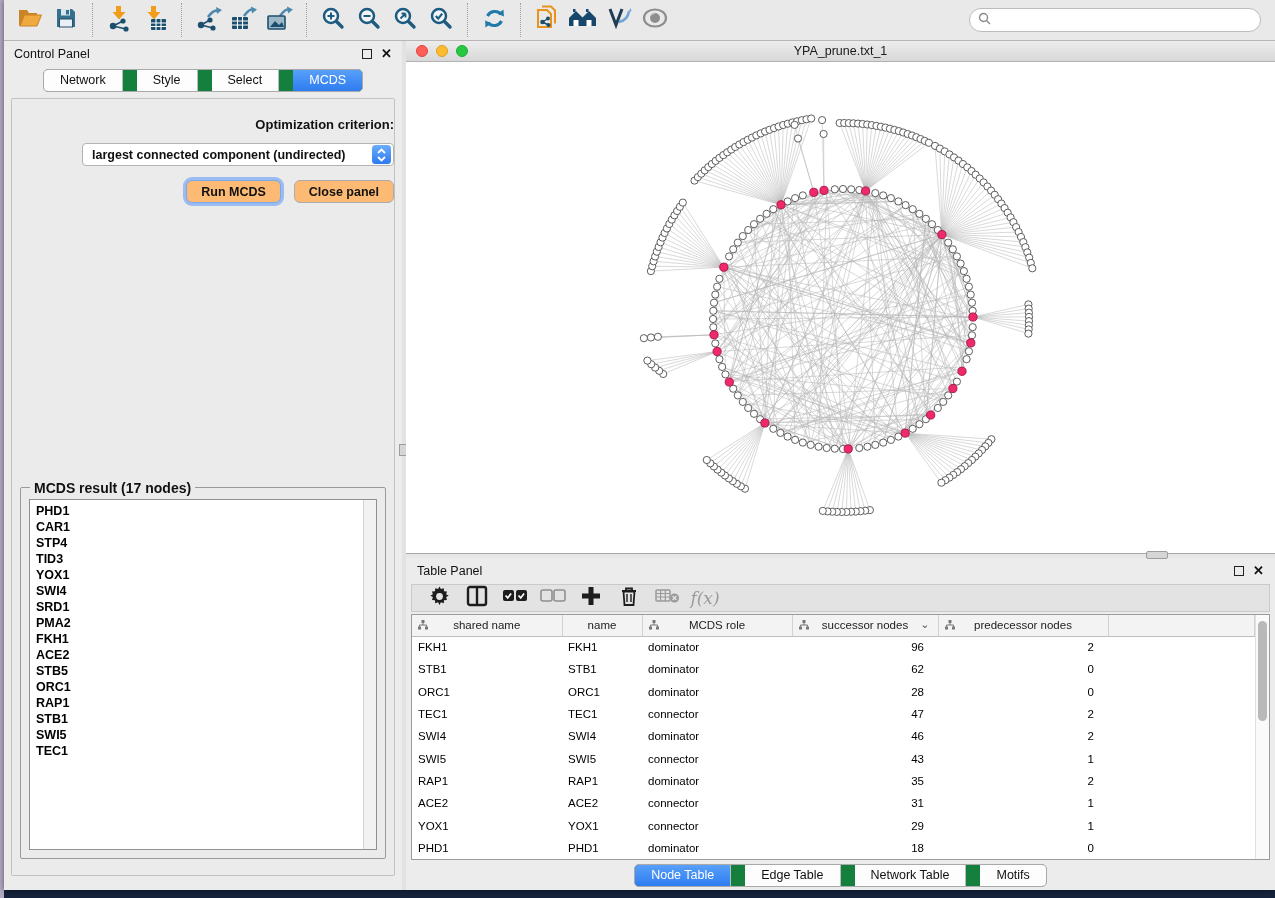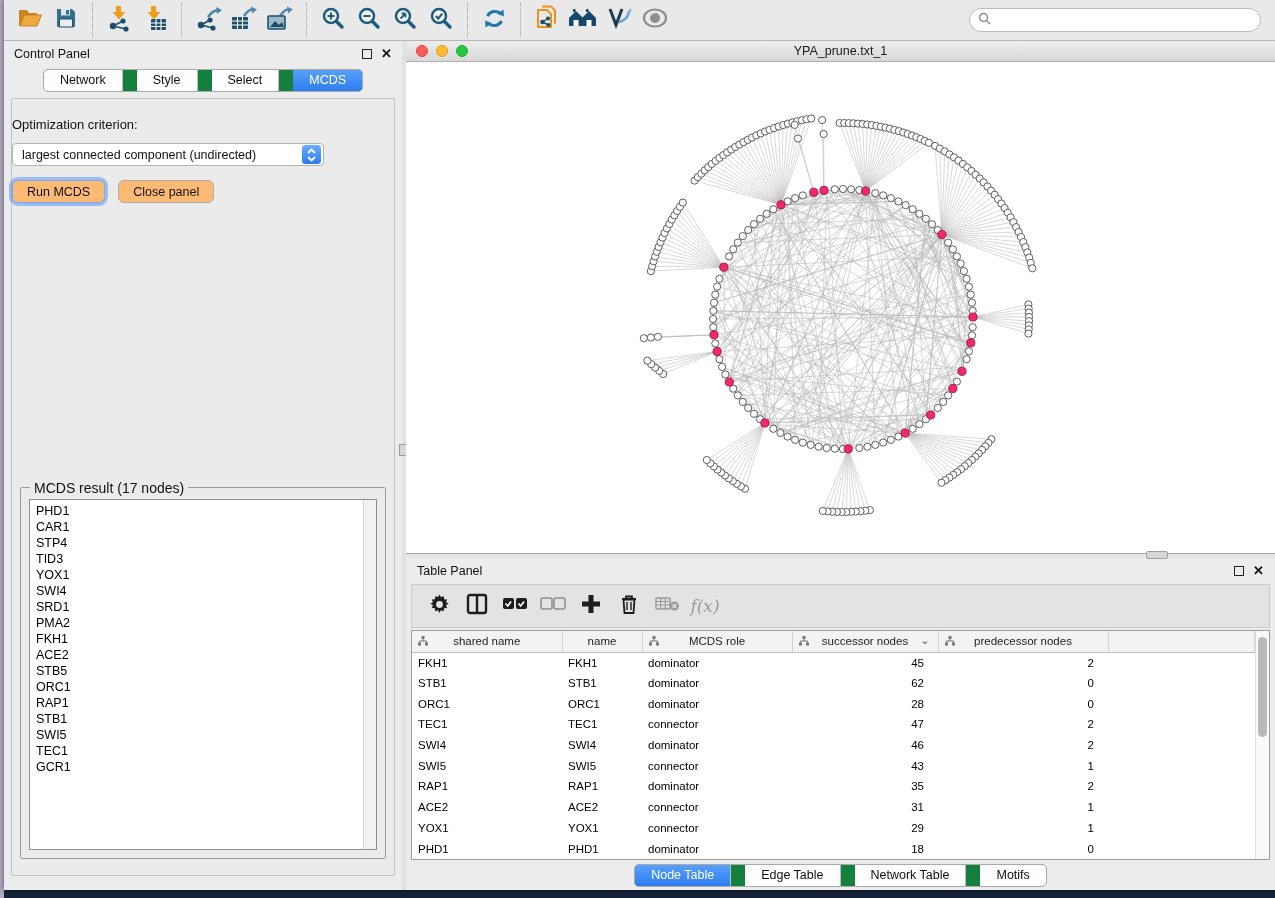--- a/index.html
+++ b/index.html
@@ -28,21 +28,21 @@
   .cp-header { height:25px; display:flex; align-items:center; padding:0 10px; flex:none; }
   .cp-title { font-size:12.5px; color:#111; }
   .win-icons { margin-left:auto; display:flex; align-items:center; gap:9px; }
   .float-box { width:10px; height:10px; border:1.6px solid #222; }
   .close-x { font-size:13px; font-weight:bold; color:#111; line-height:10px; }
   .cp-tabs-row { height:28px; display:flex; justify-content:center; align-items:center; flex:none; }
   .seg { display:flex; border:1px solid #a9a9a9; border-radius:5px; overflow:hidden; background:#15803d; height:23px;gap:14px; }
   .seg .tab { padding:0 16px; font-size:12.5px; color:#111; display:flex; align-items:center; border-right:1px solid #bdbdbd; background:#fdfdfd; }
   .seg .tab:last-child { border-right:none; }
   .seg .tab.active { background:linear-gradient(#58a0f9,#2e7cf0); color:#fff; }
-  .cp-body { flex:1; margin:4px 7px 14px 7px; background:#ebebeb; border:1px solid #c2c2c2; border-radius:2px; display:flex; flex-direction:column; align-items:flex-start; min-height:0; }
+  .cp-body { flex:1; margin:4px 7px 14px 7px; background:#ebebeb; border:1px solid #c2c2c2; border-radius:2px; display:flex; flex-direction:column; align-items:flex-end; min-height:0;font-weight:bold; }
   .opt-label { margin-top:18px; font-size:13px; color:#111; }
   .select { margin-top:11px; width:312px; height:23px; background:#fff; border:1px solid #b3b3b3; border-radius:4px; display:flex; align-items:center; position:relative; }
   .select .sel-text { flex:1; font-size:12.5px; color:#111; padding-left:9px; white-space:nowrap; overflow:hidden; }
   .select .spin { width:19px; height:19px; margin:0 2px; border-radius:3.5px; background:linear-gradient(#6aaefc,#2d7af0); display:flex; flex-direction:column; align-items:center; justify-content:center; gap:1px; }
   .btn-row { margin-top:14px; display:flex; gap:13px; }
   .pbtn { height:23px; padding:0 14px; background:#fdba74; border:1px solid #ababab; border-radius:6px; font-size:12.5px; color:#111; display:flex; align-items:center; }
   .pbtn.focused { box-shadow:0 0 0 3px rgba(90,150,250,.55); border-color:#7aa8e8; }
   .mcds-group { margin:auto 8px 16px 8px; align-self:stretch; height:372px; border:1px solid #9a9a9a; border-radius:2px; position:relative; background:#ebebeb; }
   .mcds-legend { position:absolute; top:-8px; left:9px; background:#ebebeb; padding:0 4px; font-size:14px; color:#111; }
   .mcds-list-wrap { position:absolute; left:8px; right:8px; top:11px; bottom:8px; background:#fff; border:1px solid #8f8f8f; display:flex; }
@@ -65,21 +65,21 @@
   .light.green { background:#27c83f; border:1px solid #1dad32; }
   .net-title { position:absolute; left:0; right:0; text-align:center; font-size:12.5px; color:#1a1a1a; }
   .net-canvas { flex:1; background:#fff; position:relative; overflow:hidden; }
   .h-splitter { height:4px; background:#e6e6e6; position:relative; flex:none; }
   .h-handle { position:absolute; left:740px; top:-3px; width:22px; height:8px; background:#d6d6d6; border:1px solid #9e9e9e; border-radius:2px; }
 
   
   .table-panel { flex:1; display:flex; flex-direction:column; background:#ececec; min-height:0; }
   .tp-header { height:26px; display:flex; align-items:center; padding:0 11px; flex:none; }
   .tp-title { font-size:12.5px; color:#111; }
-  .tp-toolbar { height:44px; margin:0 5px; background:#e3e3e3; border:1px solid #cacaca; display:flex; align-items:center; padding:0 10px; gap:4px; flex:none; }
+  .tp-toolbar { height:28px; margin:0 5px; background:#e3e3e3; border:1px solid #cacaca; display:flex; align-items:center; padding:0 10px; gap:4px; flex:none; }
   .tpbtn { width:34px; height:32px; display:flex; align-items:center; justify-content:center; }
   .fx { font-family:"DejaVu Serif", serif; font-style:italic; font-size:17px; color:#9a9a9a; }
   .tp-tablewrap { flex:1; margin:2px 5px 0 5px; background:#fff; border:1px solid #9c9c9c; display:flex; min-height:0; }
   table.node-table { border-collapse:collapse; table-layout:fixed; width:100%; }
   table.node-table th { height:21px; background:#f3f3f3; border-right:1px solid #d2d2d2; border-bottom:1px solid #bdbdbd; font-size:11.5px; font-weight:normal; color:#222; position:relative; text-align:center; }
   table.node-table th .hicon { position:absolute; left:6px; top:5px; }
   table.node-table th .chev { position:absolute; right:8px; top:3px; color:#555; font-size:11px; }
   table.node-table td { height:16px; font-size:11.5px; color:#000; padding:0 6px; white-space:nowrap; overflow:hidden; }
   table.node-table td.num { text-align:right; padding-right:14px; }
   .tbl-scroll { width:14px; flex:none; background:#fafafa; border-left:1px solid #e0e0e0; position:relative; }
@@ -287,21 +287,20 @@
                 <div class="mcds-item">SRD1</div>
                 <div class="mcds-item">PMA2</div>
                 <div class="mcds-item">FKH1</div>
                 <div class="mcds-item">ACE2</div>
                 <div class="mcds-item">STB5</div>
                 <div class="mcds-item">ORC1</div>
                 <div class="mcds-item">RAP1</div>
                 <div class="mcds-item">STB1</div>
                 <div class="mcds-item">SWI5</div>
                 <div class="mcds-item">TEC1</div>
-                <div class="mcds-item">GCR1</div>
               </div>
             <div class="mcds-scroll"></div>
           </div>
         </div>
       </div>
     </div>
 
     <div class="v-splitter">
       <div class="v-handle"></div>
     </div>
@@ -1082,21 +1081,21 @@
                         <path d="M5 3 v2 M1.5 6.5 v-1.5 h7 v1.5" stroke="#777" fill="none"></path>
                       </svg></span><span>predecessor nodes</span></th>
                 <th></th>
               </tr>
             </thead>
             <tbody>
                 <tr>
                   <td>FKH1</td>
                   <td>FKH1</td>
                   <td>dominator</td>
-                  <td class="num">45</td>
+                  <td class="num">96</td>
                   <td class="num">2</td>
                   <td></td>
                 </tr>
                 <tr>
                   <td>STB1</td>
                   <td>STB1</td>
                   <td>dominator</td>
                   <td class="num">62</td>
                   <td class="num">0</td>
                   <td></td>

